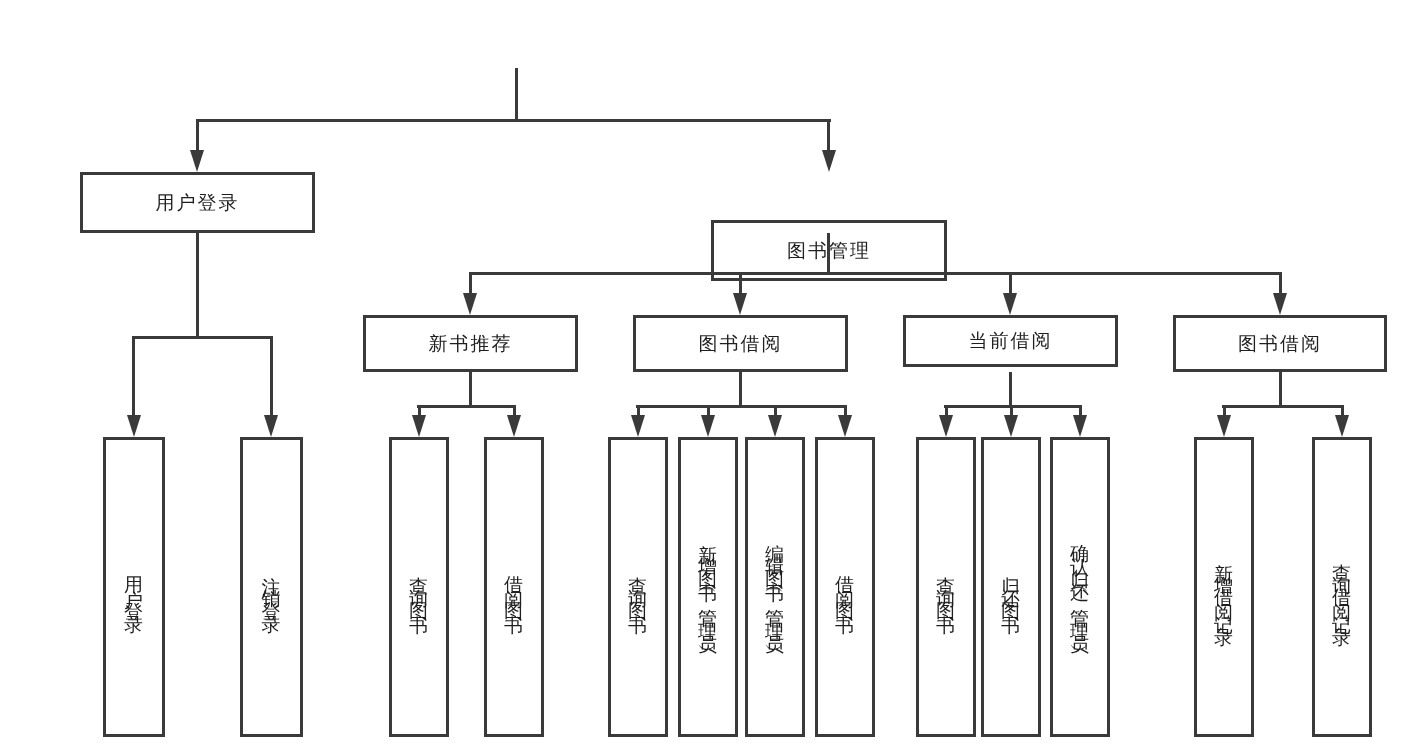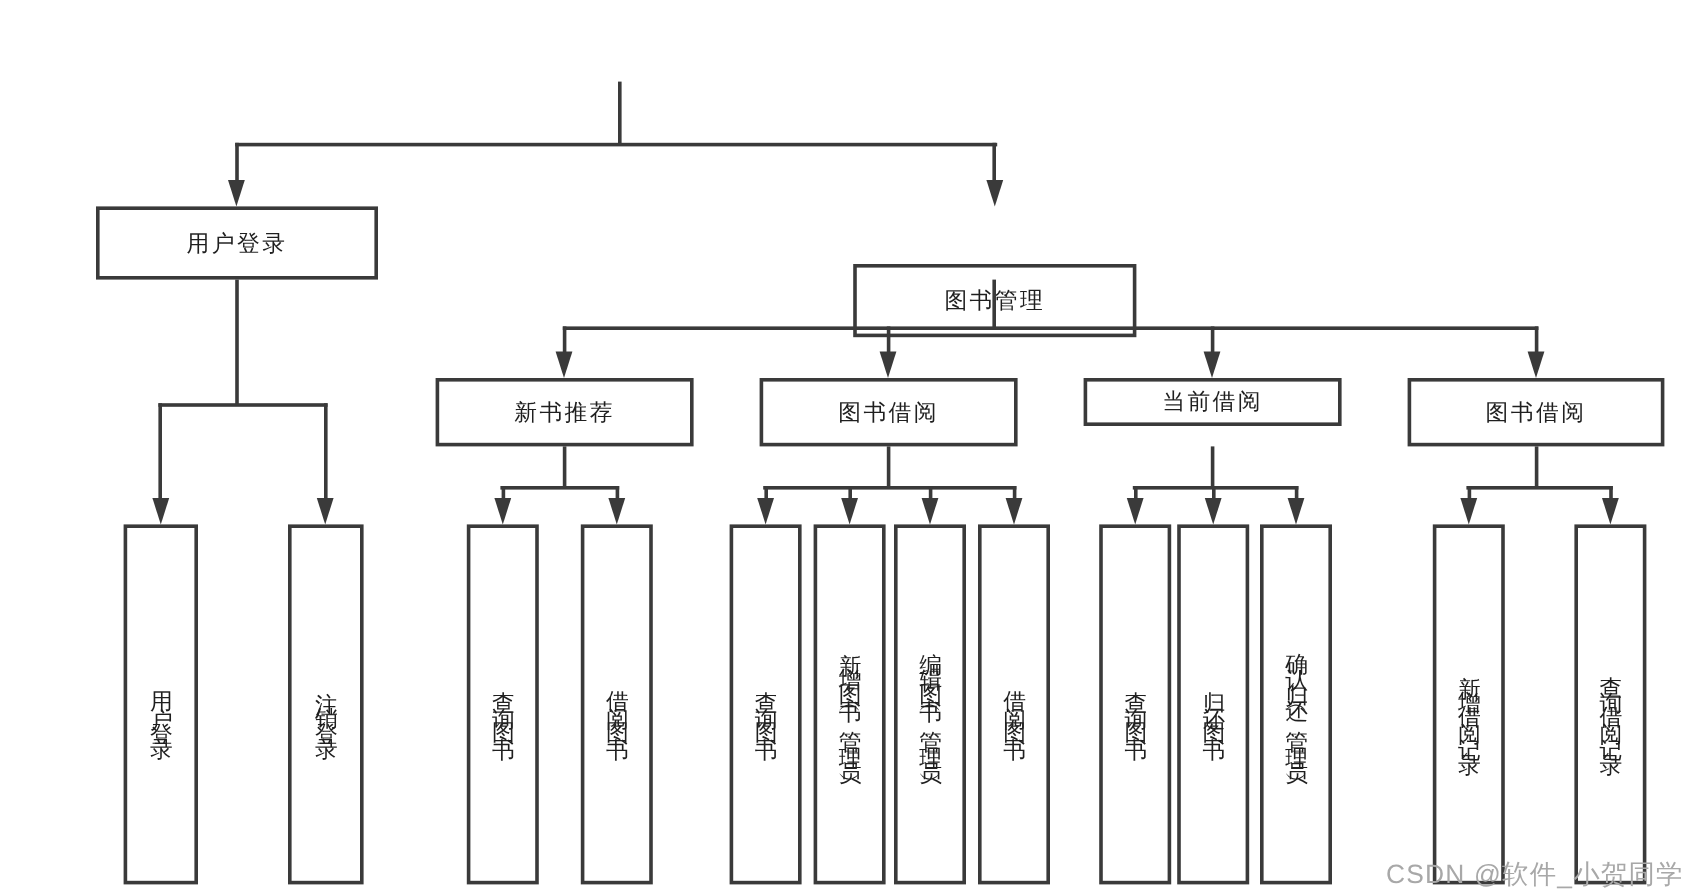--- a/index.html
+++ b/index.html
@@ -57,21 +57,21 @@
   </div>
 
   <div class="box" style="left:363px;top:315px;width:215px;height:57px;">
     <span>新书推荐</span>
   </div>
 
   <div class="box" style="left:633px;top:315px;width:215px;height:57px;">
     <span>图书借阅</span>
   </div>
 
-  <div class="box" style="left:903px;top:315px;width:215px;height:40px;">
+  <div class="box" style="left:903px;top:315px;width:215px;height:52px;">
     <span>当前借阅</span>
   </div>
 
   <div class="box" style="left:1173px;top:315px;width:214px;height:57px;">
     <span>图书借阅</span>
   </div>
 
   <div class="leaf" style="left:103px;width:62px;">
     <span class="vtxt">用户登录</span>
   </div>
@@ -168,15 +168,14 @@
   <div class="vl" style="left:1079px;top:405px;height:13px;"></div>
   <div class="ar" style="left:1073px;top:415px;"></div>
 
   <div class="vl" style="left:1279px;top:372px;height:35px;"></div>
   <div class="hl" style="left:1222px;top:405px;width:122px;"></div>
   <div class="vl" style="left:1223px;top:405px;height:13px;"></div>
   <div class="ar" style="left:1217px;top:415px;"></div>
   <div class="vl" style="left:1341px;top:405px;height:13px;"></div>
   <div class="ar" style="left:1335px;top:415px;"></div>
 
-  <div class="watermark">CSDN @软件_小贺同学</div>
 
 </div>
 
 </body></html>

